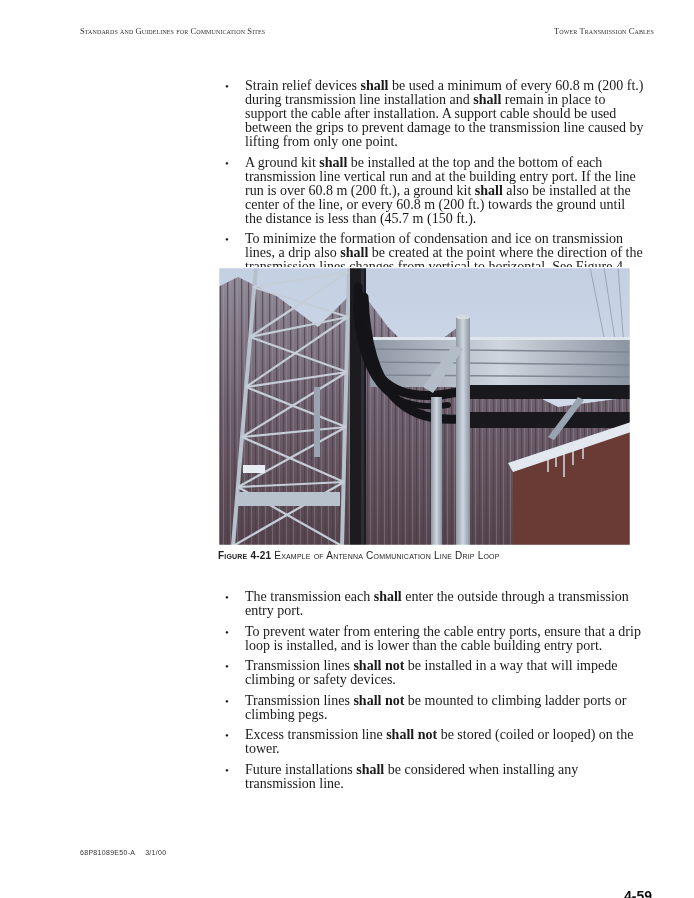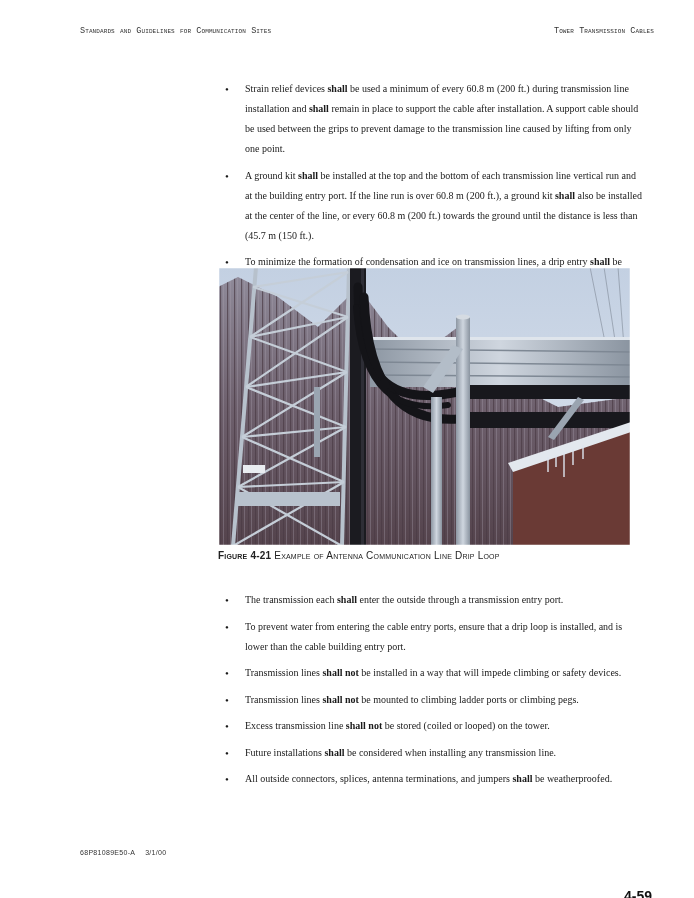--- a/index.html
+++ b/index.html
@@ -1,31 +1,31 @@
 <!DOCTYPE html>
 <html><head>
 <meta charset="utf-8">
 <style>
   * { margin: 0; padding: 0; box-sizing: border-box; }
   html, body { width: 694px; height: 898px; background: #ffffff; overflow: hidden; }
   body { position: relative; font-family: "Liberation Serif", serif; color: #1a1a1a; }
 
   .running-head {
     position: absolute; top: 26px; left: 80px; right: 40px;
-    font-family: Liberation Mono, monospace; font-size: 8.5px;
+    font-family: Liberation Serif, serif; font-size: 8.5px;
     font-variant: small-caps; letter-spacing: 0.1px; color: #333;
     display: flex; justify-content: space-between;
   }
   .running-head span { font-variant: small-caps; }
 
   .content { position: absolute; left: 224px; width: 420px; }
   ul.bullets { list-style: none; }
   ul.bullets li {
     position: relative; padding-left: 21px;
-    font-size: 10px; line-height: 20px; margin-bottom: 6.5px;
+    font-size: 14px; line-height: 14px; margin-bottom: 6.5px;
   }
   ul.bullets li::before {
     content: "•"; position: absolute; left: 1px; top: 0; font-size: 11px;
   }
   ul.bullets li b { font-weight: bold; }
 
   .list-top { top: 79px; }
   .list-bottom { top: 590px; }
 
   .figure {
@@ -56,21 +56,21 @@
 
 <div class="running-head">
   <span>Standards and Guidelines for Communication Sites</span>
   <span>Tower Transmission Cables</span>
 </div>
 
 <div class="content list-top">
   <ul class="bullets" id="list-top">
       <li><span>Strain relief devices </span><b>shall</b><span> be used a minimum of every 60.8 m (200 ft.) during transmission line installation and </span><b>shall</b><span> remain in place to support the cable after installation. A support cable should be used between the grips to prevent damage to the transmission line caused by lifting from only one point.</span></li>
       <li><span>A ground kit </span><b>shall</b><span> be installed at the top and the bottom of each transmission line vertical run and at the building entry port. If the line run is over 60.8 m (200 ft.), a ground kit </span><b>shall</b><span> also be installed at the center of the line, or every 60.8 m (200 ft.) towards the ground until the distance is less than (45.7 m (150 ft.).</span></li>
-      <li><span>To minimize the formation of condensation and ice on transmission lines, a drip entry </span><b>shall</b><span> be created at the point where the direction of the transmission lines changes from vertical to horizontal. See Figure 4-21.</span></li>
+      <li><span>To minimize the formation of condensation and ice on transmission lines, a drip also </span><b>shall</b><span> be created at the point where the direction of the transmission lines changes from vertical to horizontal. See Figure 4-21.</span></li>
     </ul>
 </div>
 
 <div class="figure">
   <svg viewBox="0 0 413 279" preserveAspectRatio="none">
     <defs>
       <linearGradient id="sky" x1="0" y1="0" x2="0" y2="1">
         <stop offset="0" stop-color="#c3d0e2"></stop>
         <stop offset="1" stop-color="#dde4ee"></stop>
       </linearGradient>
@@ -171,21 +171,20 @@
 </div>
 
 <div class="content list-bottom">
   <ul class="bullets" id="list-bottom">
       <li><span>The transmission each </span><b>shall</b><span> enter the outside through a transmission entry port.</span></li>
       <li><span>To prevent water from entering the cable entry ports, ensure that a drip loop is installed, and is lower than the cable building entry port.</span></li>
       <li><span>Transmission lines </span><b>shall not</b><span> be installed in a way that will impede climbing or safety devices.</span></li>
       <li><span>Transmission lines </span><b>shall not</b><span> be mounted to climbing ladder ports or climbing pegs.</span></li>
       <li><span>Excess transmission line </span><b>shall not</b><span> be stored (coiled or looped) on the tower.</span></li>
       <li><span>Future installations </span><b>shall</b><span> be considered when installing any transmission line.</span></li>
-      <li><span>All outside connectors, splices, antenna terminations, and jumpers </span><b>shall</b><span> be weatherproofed.</span></li>
     </ul>
 </div>
 
 <div class="footer-left">
   <span>68P81089E50-A</span>
   <span>3/1/00</span>
 </div>
 <div class="page-num">4-59</div>
 
 </body></html>

